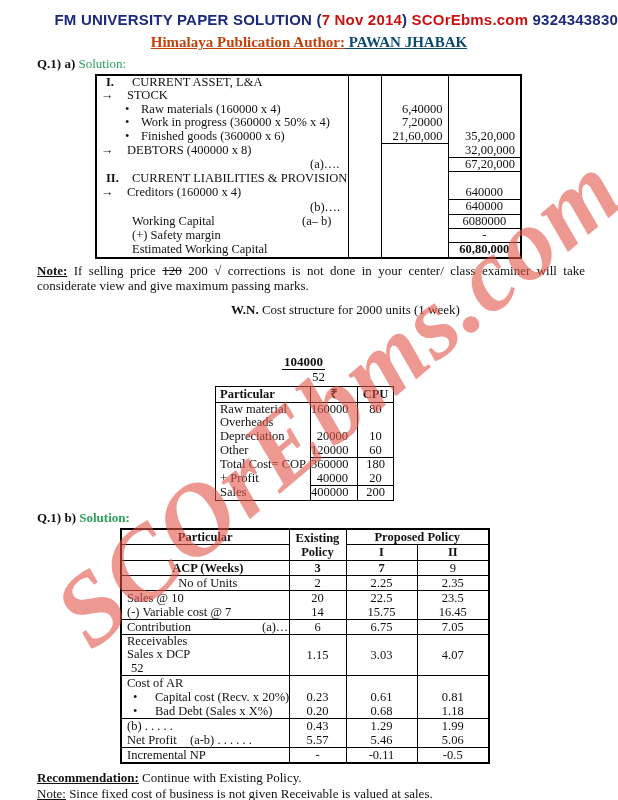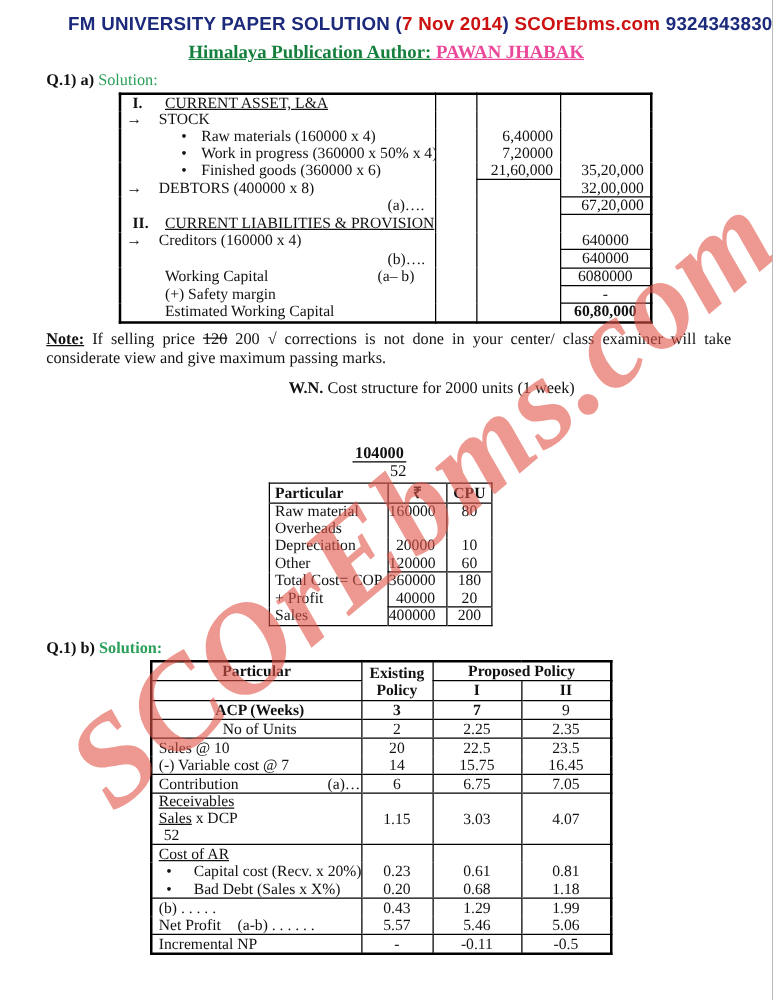--- a/index.html
+++ b/index.html
@@ -9,43 +9,43 @@
     overflow:hidden;
   }
   
   .hdr1 {
     padding-top:11px; text-align:right;
     font-family:"Liberation Sans", sans-serif; font-weight:bold;
     font-size:15px; color:#1b2a7a; letter-spacing:.2px;
   }
   .hdr1 .red { color:#cc1111; }
   .hdr2 { margin-top:6px; text-align:center; font-weight:bold; font-size:15px; }
-  .hdr2 .blue { color:#15803d; text-decoration:underline; }
-  .hdr2 .red  { color:#ec4899; text-decoration:underline; }
+  .hdr2 .blue { color:#c2410c; text-decoration:underline; }
+  .hdr2 .red  { color:#0c4a6e; text-decoration:underline; }
   .qlabel { margin:5px 0 2px 37px; font-size:13px; font-weight:bold; }
   .qlabel .green  { color:#2ba05a; font-weight:normal; }
   .qlabel .greenb { color:#2ba05a; font-weight:bold; }
 
   
   table { border-collapse:collapse; table-layout:fixed; }
   td { padding:0; overflow:hidden; white-space:nowrap; }
-  .u { text-decoration:underline; }
+  .u { }
   .bold { font-weight:bold; }
   .bb { border-bottom:1px solid #000; }
 
   
   .t1 { margin:1px 0 0 95px; width:425px; border:2px solid #000; font-size:12.5px; }
   .t1 td { border-left:1px solid #000; line-height:13.4px; height:13.4px; vertical-align:bottom; }
   .t1 td:first-child { border-left:none; }
   .t1 tr.hd td { border-bottom:1px solid #000; font-weight:bold; text-align:center; line-height:15px; height:15px; }
   .t1 td.p { position:relative; }
   .cell-num { display:inline-block; width:26px; padding-left:9px; font-weight:bold; }
   .cell-arr { display:inline-block; width:26px; padding-left:4px; }
   .cell-blt { display:inline-block; width:16px; }
-  .ind-b  { padding-left:48px; }
+  .ind-b  { padding-left:28px; }
   .ind-ref{ padding-left:213px; }
   .ind-l  { padding-left:35px; }
   .abs-mid { position:absolute; left:205px; bottom:0; }
   .t1 td.vr { text-align:right; padding-right:5px; }
   .t1 td.vc { text-align:center;margin-left:19px; }
 
   
   .note1 { margin:4px 33px 0 37px; font-size:13px; line-height:15px; text-align:justify; }
   .note1 .lbl { font-weight:bold; text-decoration:underline; }
   .strike { text-decoration:line-through; }
@@ -343,14 +343,19 @@
     </tr>
     <tr>
       <td class="p">Incremental NP</td>
       <td class="vc">-</td>
       <td class="vc">-0.11</td>
       <td class="vc">-0.5</td>
     </tr>
   </tbody>
     </table>
 
+  <div class="foot">
+    <div><span class="lblb">Recommendation:</span><span> Continue with Existing Policy.</span></div>
+    <div><span class="lbl">Note:</span><span> Since fixed cost of business is not given Receivable is valued at sales.</span></div>
+
+  </div>
 
 </div>
 
 </body></html>

